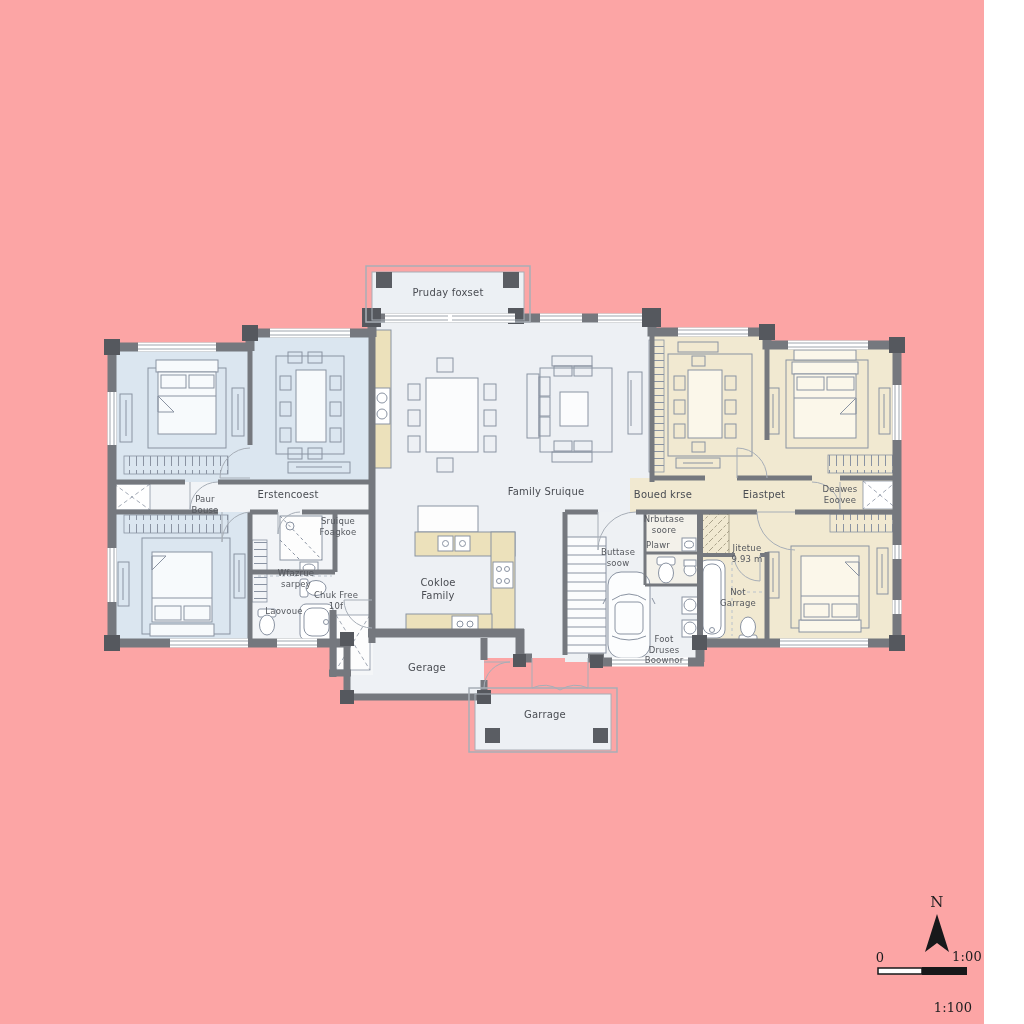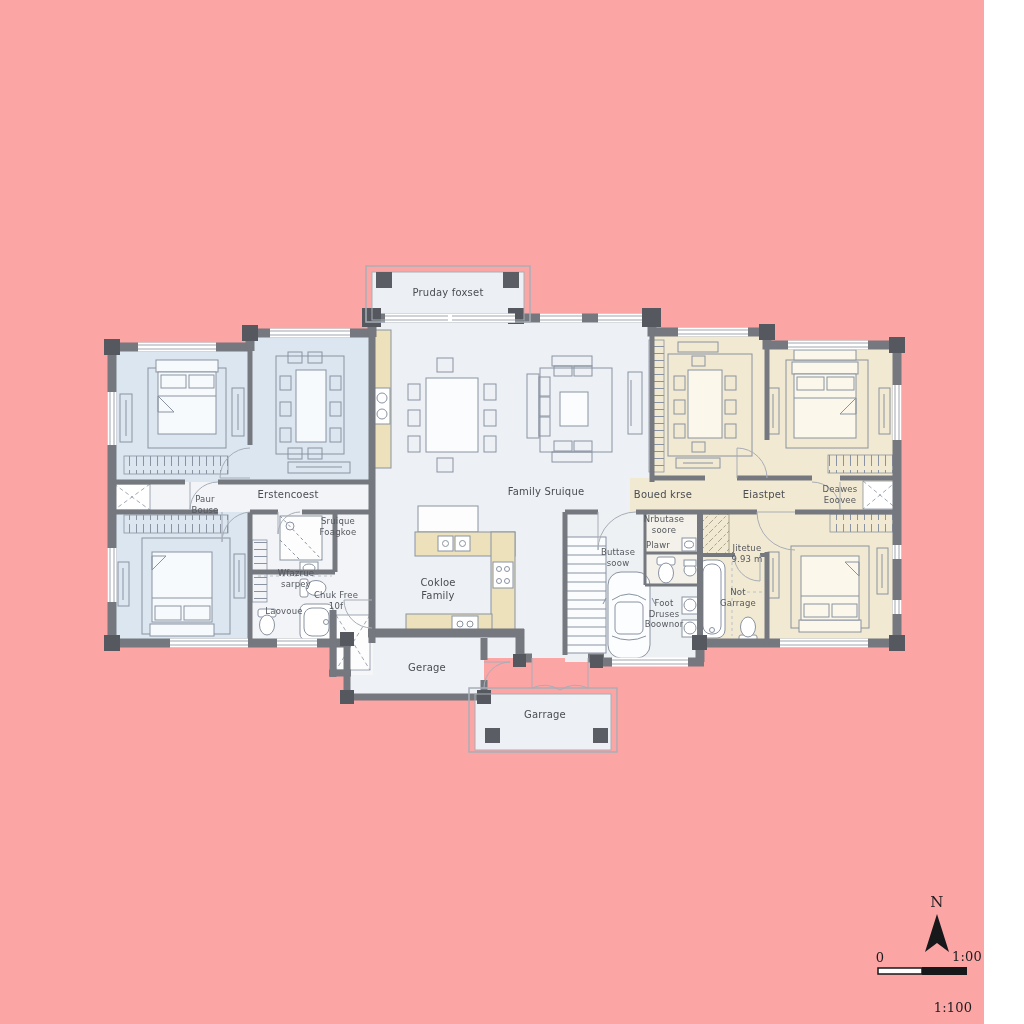--- a/index.html
+++ b/index.html
@@ -424,21 +424,21 @@
   <div class="lbl" style="left:545px;top:714px;">Garrage</div>
   <div class="lbl sm" style="left:664px;top:525px;">Nrbutase
 soore</div>
   <div class="lbl sm" style="left:658px;top:545px;">Plawr</div>
   <div class="lbl sm" style="left:618px;top:558px;">Buttase
 soow</div>
   <div class="lbl sm" style="left:747px;top:554px;">Jitetue
 9.93 m</div>
   <div class="lbl sm" style="left:738px;top:598px;">Not
 Garrage</div>
-  <div class="lbl sm" style="left:664px;top:614px;">Foot
+  <div class="lbl sm" style="left:664px;top:650px;">Foot
 Druses
 Boownor</div>
 
   <div class="lbl serif north" style="left:937px;top:903px;">N</div>
   <svg width="60" height="60" style="left:907px;top:908px;">
     <path d="M30,6 L18,44 L30,35 L42,44 Z" fill="#17181a"></path>
   </svg>
   <div class="lbl serif" style="left:880px;top:958px;">0</div>
   <div class="lbl serif" style="left:967px;top:957px;">1:00</div>
   <div class="lbl serif" style="left:953px;top:988px;margin-top:20px;">1:100</div>

